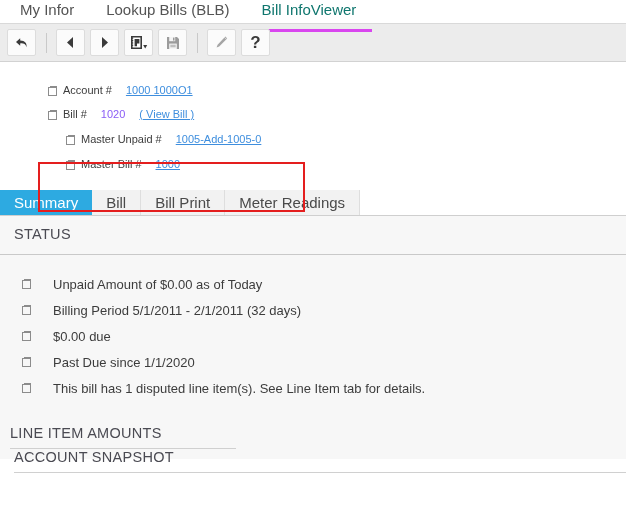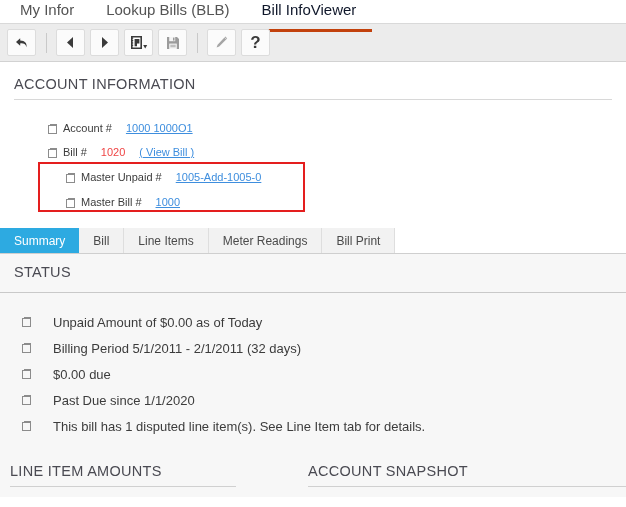--- a/index.html
+++ b/index.html
@@ -32,22 +32,22 @@
     color: #545454;
     padding: 1px 16px 4px 16px;
     line-height: 18px;
     cursor: pointer;
     white-space: nowrap;
     border-bottom: 3px solid transparent;
     box-sizing: border-box;
     height: 32px;
   }
   .app-tab.active {
-    color: #0f172a;
-    border-bottom: 3px solid #c2410c;
+    color: #0f766e;
+    border-bottom: 3px solid #d946ef;
   }
 
   
   .toolbar {
     height: 39px;
     background: #ececec;
     border-top: 1px solid #d9d9d9;
     border-bottom: 1px solid #d2d2d2;
     display: flex;
     align-items: center;
@@ -126,21 +126,21 @@
     height: 1px;
     background: #8c8c8c;
   }
   .lbl { color: #3c3c3c; }
   .lnk {
     color: #3e8ede;
     text-decoration: underline;
     cursor: pointer;
     margin-left: 14px;
   }
-  .plain-val { margin-left: 14px; color: #ef4444; }
+  .plain-val { margin-left: 14px; color: #8b5cf6; }
 
   
   .red-box {
     position: absolute;
     left: 38px;
     top: 162px;
     width: 267px;
     height: 50px;
     border: 2px solid #e41e1e;
     box-sizing: border-box;
@@ -155,21 +155,21 @@
   .tabstrip {
     margin-top: 20px;
     height: 25px;
     display: flex;
     align-items: stretch;
     border-bottom: 1px solid #cfcfcf;
     padding-left: 0px;
     background: #ffffff;
   }
   .itab {
-    font-size: 12px;
+    font-size: 15px;
     color: #4a4a4a;
     padding: 0 14px;
     display: flex;
     align-items: center;
     cursor: pointer;
     background: #f2f2f2;
     border-right: 1px solid #dedede;
     white-space: nowrap;
   }
   .itab.active {
@@ -202,20 +202,21 @@
     gap: 16px;
   }
 
   
   .bottom-cols {
     display: flex;
     background: #f7f7f7;
     padding-top: 12px;
     height: 46px;
     box-sizing: border-box;
+    flex-direction: column;
   }
   .bcol {
     box-sizing: border-box;
   }
   .bcol-left { width: 236px; padding-left: 10px; }
   .bcol-gap  { width: 58px; }
   .bcol-right { flex: 1; padding-left: 14px; }
   .bcol-title {
     font-size: 14.5px;
     color: #4a4a52;
@@ -306,21 +307,20 @@
     </span>
   </div>
 
   <div class="tb-btn">
     <span class="tb-help">?</span>
   </div>
 
 </div>
 
 <div class="section">
-  <div class="section-title">ACCOUNT INFORMATION</div>
 
   <div class="acct-block">
 
     <div class="acct-row">
       <span class="bullet"></span>
       <span class="lbl">Account #</span>
       <span class="lnk">1000 1000O1</span>
     </div>
 
     <div class="acct-row">
@@ -350,27 +350,24 @@
 <div class="red-box"></div>
 
 <div class="tabstrip">
   <div class="itab active">
     <span>Summary</span>
   </div>
   <div class="itab">
     <span>Bill</span>
   </div>
   <div class="itab">
-    <span>Line Items</span>
+    <span>Bill Print</span>
   </div>
   <div class="itab">
     <span>Meter Readings</span>
-  </div>
-  <div class="itab">
-    <span>Bill Print</span>
   </div>
 </div>
 
 <div class="status-panel">
   <div class="status-head">STATUS</div>
 
   <div class="status-list">
     <div class="status-item">
       <span class="bullet"></span>
       <span>Unpaid Amount of $0.00 as of Today</span>

